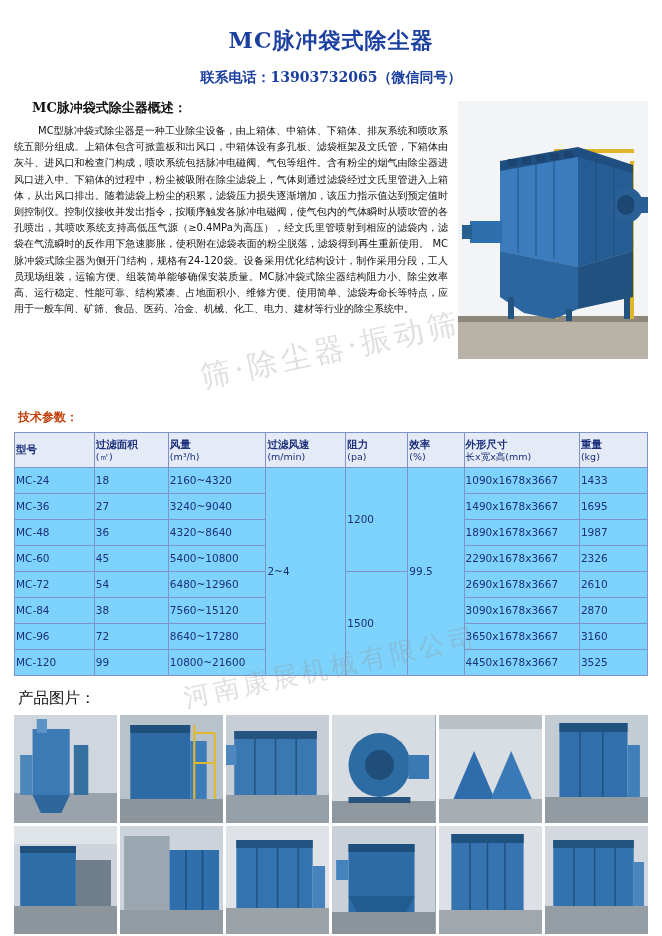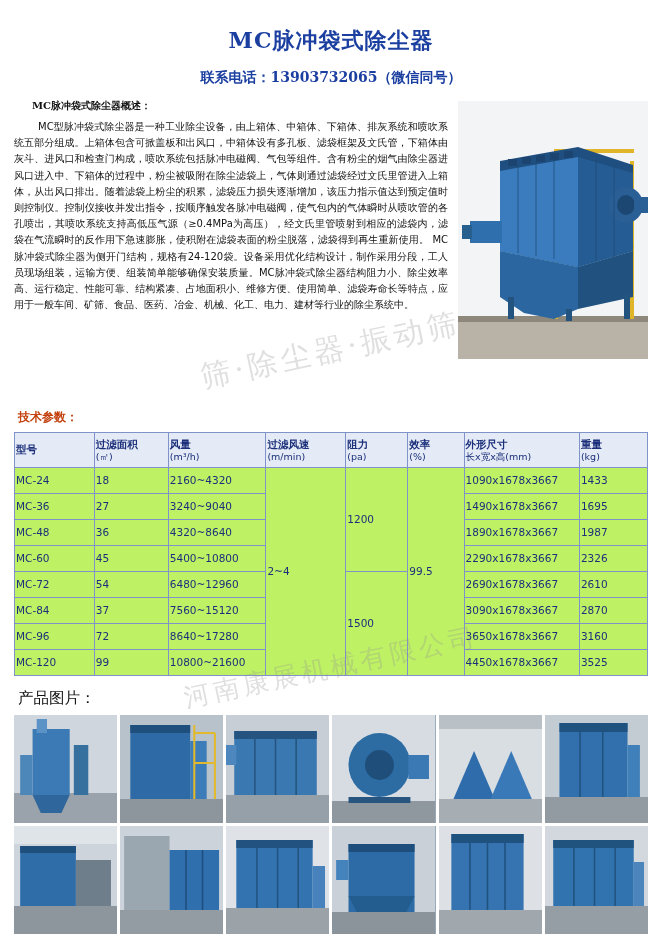--- a/index.html
+++ b/index.html
@@ -41,21 +41,21 @@
     font-family: "DejaVu Serif", "Liberation Serif", serif;
   }
 
   
   .overview {
     margin-top: 12px;
     position: relative;
     min-height: 300px;
   }
   .section-heading {
-    font-size: 10px;
+    font-size: 13px;
     font-weight: bold;
     color: #111;
     font-family: "DejaVu Serif", "Liberation Serif", serif;
     margin-left: 18px;
   }
   .overview-body {
     font-size: 10px;
     line-height: 1.62;
     color: #111;
     text-align: justify;
@@ -108,21 +108,21 @@
     height: 30px;
     font-size: 10.5px;
   }
   table.specs thead th .unit {
     display: block;
     font-weight: normal;
     font-size: 9.5px;
   }
   table.specs tbody td {
     height: 21px;
-    background: #bef264;
+    background: #7dd3fc;
   }
   .col-model   { width: 13%; }
   .col-area    { width: 12%; }
   .col-air     { width: 16%; }
   .col-speed   { width: 13%; }
   .col-res     { width: 10%; }
   .col-eff     { width: 9%;  }
   .col-dim     { width: 19%; }
   .col-weight  { width: 11%; }
 
@@ -321,21 +321,21 @@
       <tr>
         <td>MC-72</td>
         <td>54</td>
         <td>6480~12960</td>
         <td rowspan="4">1500</td>
         <td>2690x1678x3667</td>
         <td>2610</td>
       </tr>
       <tr>
         <td>MC-84</td>
-        <td>37</td>
+        <td>38</td>
         <td>7560~15120</td>
         <td>3090x1678x3667</td>
         <td>2870</td>
       </tr>
       <tr>
         <td>MC-96</td>
         <td>72</td>
         <td>8640~17280</td>
         <td>3650x1678x3667</td>
         <td>3160</td>

